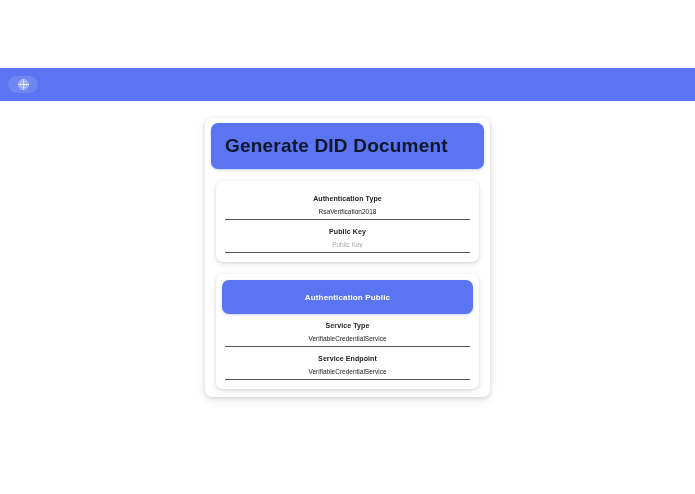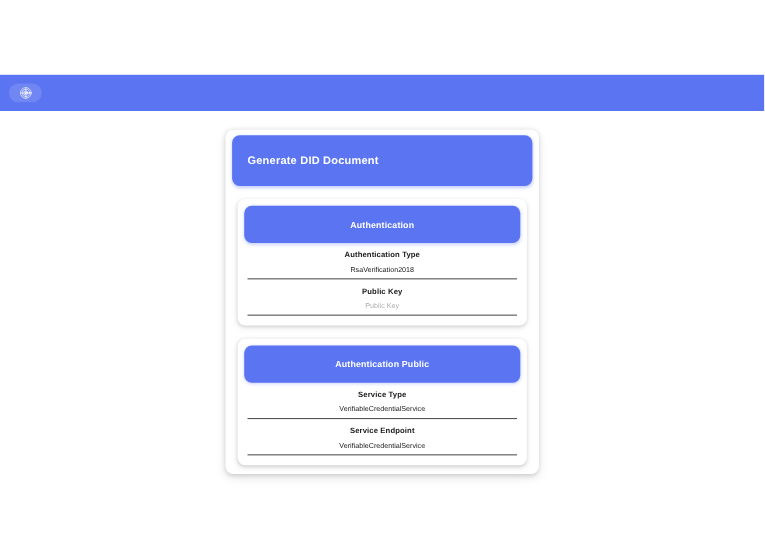--- a/index.html
+++ b/index.html
@@ -74,22 +74,22 @@
     margin: 0 1px;
     background: #5a74f2;
     border-radius: 7px;
     display: flex;
     align-items: center;
     padding-left: 14px;
     box-shadow: 0 1px 3px rgba(90,116,242,0.35);
   }
 
   .main-header-title {
-    color: #ffffff;
-    font-size: 10px;
+    color: #0f172a;
+    font-size: 19px;
     font-weight: bold;
     letter-spacing: 0.2px;
   }
 
   
   .section-card {
     margin: 12px 6px 0 6px;
     background: #ffffff;
     border-radius: 7px;
     box-shadow: 0 1px 3px rgba(0,0,0,0.12), 0 2px 7px rgba(0,0,0,0.08);
@@ -167,23 +167,20 @@
 
   <div class="page-body">
 
     <div class="outer-card">
 
       <div class="main-header">
         <span class="main-header-title">Generate DID Document</span>
       </div>
 
       <div class="section-card">
-        <div class="section-header">
-          <span class="section-header-title">Authentication</span>
-        </div>
 
         <div class="field">
           <label class="field-label">Authentication Type</label>
           <input class="field-input" type="text" value="RsaVerification2018" style="">
         </div>
 
         <div class="field">
           <label class="field-label">Public Key</label>
           <input class="field-input" type="text" placeholder="Public Key" style="">
         </div>

